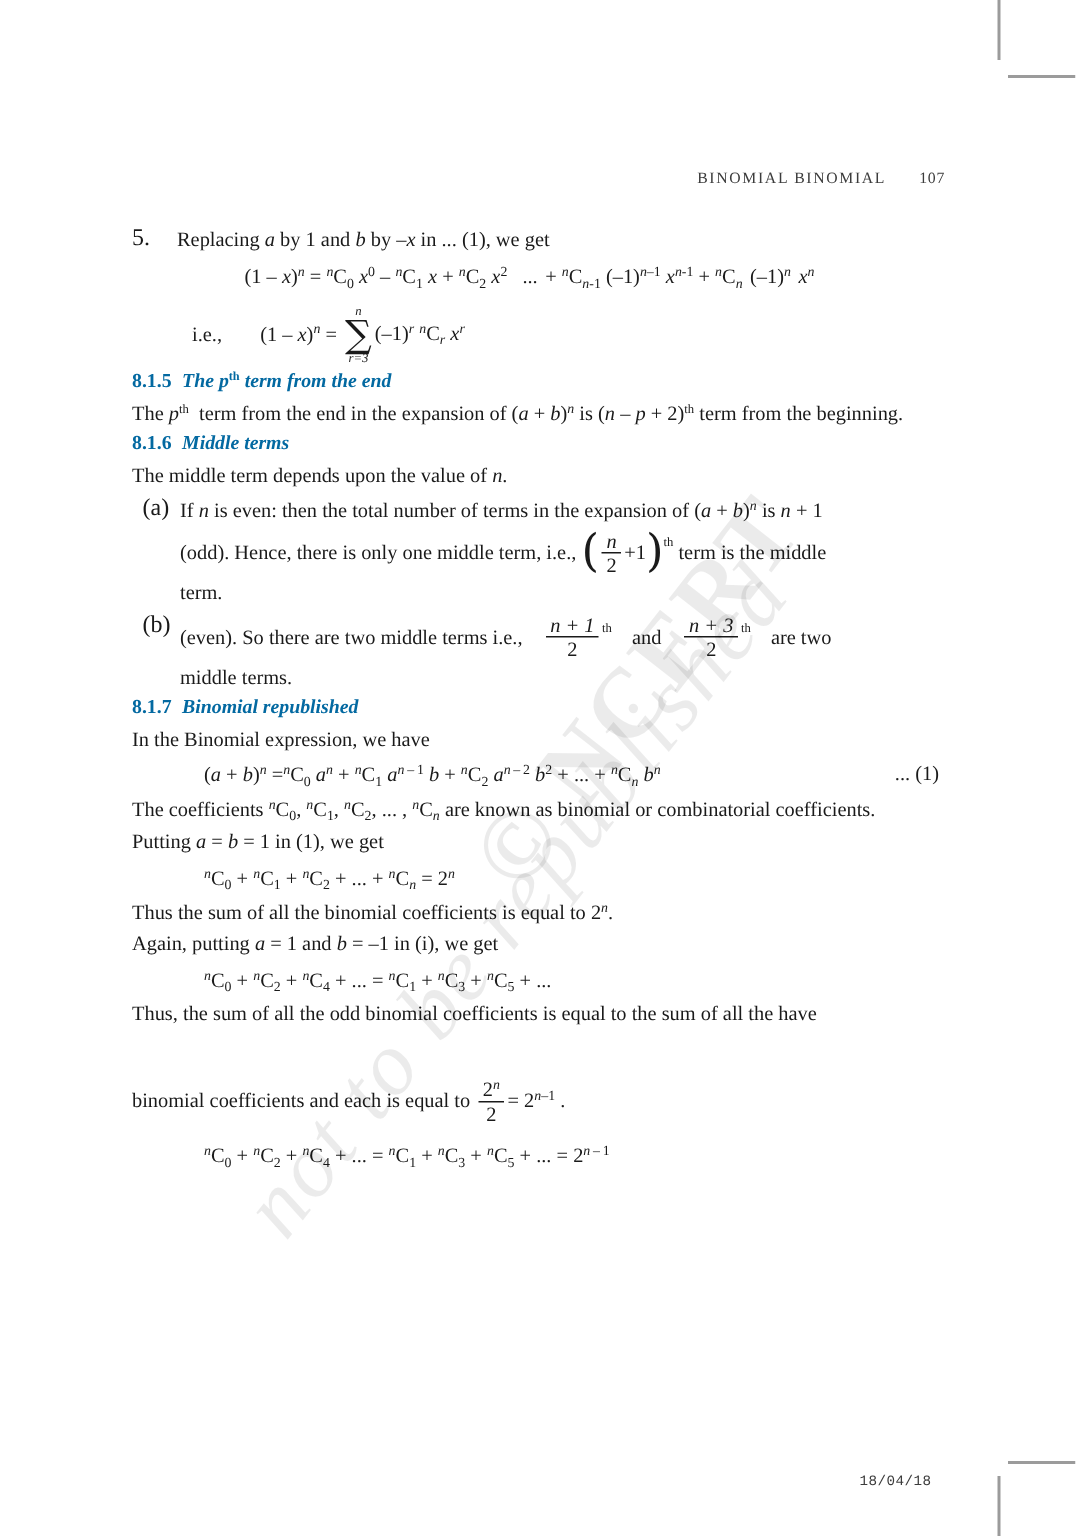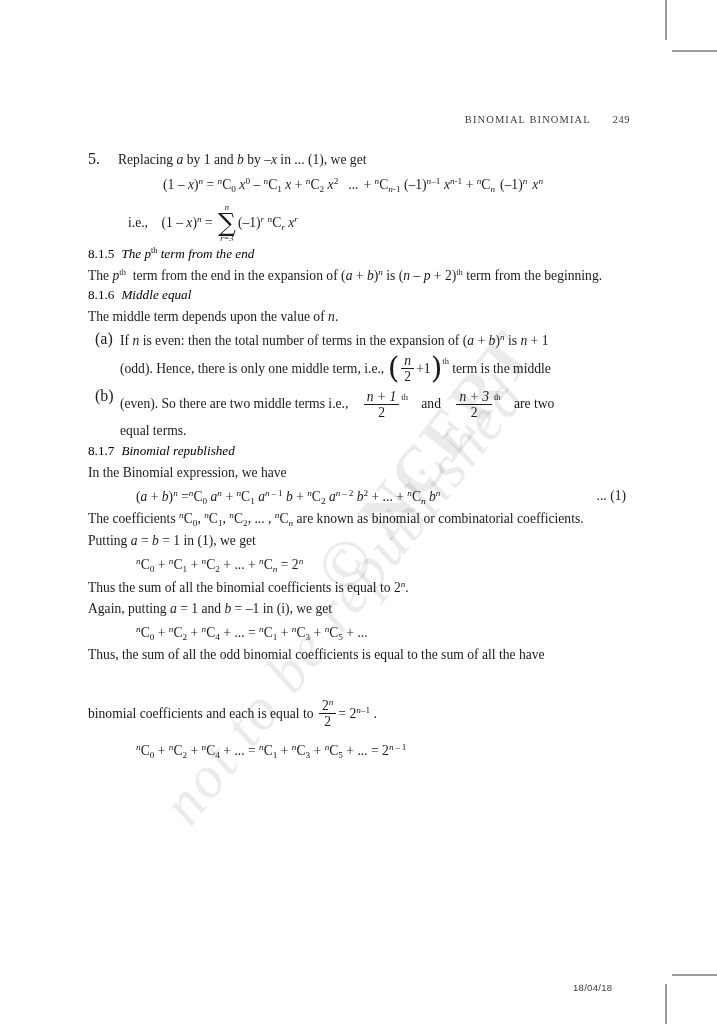--- a/index.html
+++ b/index.html
@@ -75,22 +75,22 @@
     left: 88px;
     top: 150px;
     width: 538px;
     z-index: 2;
   }
 
   .line { font-size: 13.6px; line-height: 1.52; }
   .para { font-size: 13.6px; line-height: 1.55; text-align: justify; }
 
   .hd {
-    color: #000000;
-    font-weight: normal;
+    color: #0369a1;
+    font-weight: bold;
     font-size: 13.2px;
     margin-top: 1px;
     margin-bottom: 3px;
   }
   .hd .num { font-style: normal; }
   .hd .ttl { font-style: italic; margin-left: 7px; }
 
   .numitem { display: flex; }
   .numitem .mk { width: 30px; flex: none; }
   .numitem .bd { flex: 1; }
@@ -156,84 +156,85 @@
   }
 
   .tall-row { line-height: 2.45; }
 
   .rightref { float: right; font-size: 13.6px; }
 
   
   .footer-date {
     position: absolute;
     left: 573px; top: 982px;
-    font-family: Liberation Sans, sans-serif;
+    font-family: Liberation Mono, monospace;
     font-size: 9.5px;
     color: #3c3c3c;
     letter-spacing: 0.3px;
   }
 </style>
 </head>
 <body>
 
 <div class="crop-mark crop-tr-v"></div>
 <div class="crop-mark crop-tr-h"></div>
 <div class="crop-mark crop-br-v"></div>
 <div class="crop-mark crop-br-h"></div>
 
 <div class="watermark-layer">
   <div class="wm wm-1">© NCERT</div>
   <div class="wm wm-2">not to be republished</div>
 </div>
 
 <div class="runhead">
-  <span>BINOMIAL BINOMIAL</span><span class="pg">249</span>
+  <span>BINOMIAL BINOMIAL</span><span class="pg">107</span>
 </div>
 
 <div class="page-body">
 
   <div class="numitem">
     <div class="mk">5.</div>
     <div class="bd line">Replacing <i>a</i> by 1 and <i>b</i> by –<i>x</i> in ... (1), we get</div>
   </div>
 
   <div class="eq ind1">
     (1 – <i>x</i>)<span class="sup">n</span> = <span class="supn" style="font-style:italic">n</span><span class="C">C</span><span class="subn">0</span> <i>x</i><span class="supn">0</span> – <span class="supn" style="font-style:italic">n</span><span class="C">C</span><span class="subn">1</span> <i>x</i> + <span class="supn" style="font-style:italic">n</span><span class="C">C</span><span class="subn">2</span> <i>x</i><span class="supn">2</span><span class="sp2"></span>...<span class="sp"></span>+ <span class="supn" style="font-style:italic">n</span><span class="C">C</span><span class="sub">n</span><span class="subn">-1</span> (–1)<span class="sup">n</span><span class="supn">–1</span> <i>x</i><span class="sup">n</span><span class="supn">-1</span> + <span class="supn" style="font-style:italic">n</span><span class="C">C</span><span class="sub">n</span><span class="sp"></span>(–1)<span class="sup">n</span><span class="sp"></span><i>x</i><span class="sup">n</span>
   </div>
 
   <div class="eq" style="margin-top:11px;">
     <span class="ind2" style="display:inline-block;">i.e.,</span>
-    <span class="sp2"></span><span style="">(1 – <i>x</i>)<span class="sup">n</span> = </span><span class="sigma-wrap"><span class="lim">n</span><span class="sg">∑</span><span class="lim">r=3</span></span>(–1)<span class="sup">r</span> <span class="supn" style="font-style:italic">n</span><span class="C">C</span><span class="sub">r</span> <i>x</i><span class="sup">r</span>
+    <span class="sp2"></span><span style="margin-left:12px;">(1 – <i>x</i>)<span class="sup">n</span> = </span><span class="sigma-wrap"><span class="lim">n</span><span class="sg">∑</span><span class="lim">r=3</span></span>(–1)<span class="sup">r</span> <span class="supn" style="font-style:italic">n</span><span class="C">C</span><span class="sub">r</span> <i>x</i><span class="sup">r</span>
   </div>
 
   <div class="hd">
     <span class="num">8.1.5</span><span class="ttl">The <i>p</i><span class="th">th</span> term from the end</span>
   </div>
   <div class="para">
     The <i>p</i><span class="th">th</span>&nbsp; term from the end in the expansion of (<i>a</i> + <i>b</i>)<span class="sup">n</span> is (<i>n</i> – <i>p</i> + 2)<span class="th">th</span> term from the beginning.
   </div>
 
   <div class="hd">
-    <span class="num">8.1.6</span><span class="ttl">Middle equal</span>
+    <span class="num">8.1.6</span><span class="ttl">Middle terms</span>
   </div>
   <div class="para">The middle term depends upon the value of <i>n</i>.</div>
 
   <div class="lettitem">
     <div class="mk">(a)</div>
     <div class="bd">
       <div class="line">If <i>n</i> is even: then the total number of terms in the expansion of (<i>a</i> + <i>b</i>)<span class="sup">n</span> is <i>n</i> + 1</div>
       <div class="line tall-row">(odd). Hence, there is only one middle term, i.e., <span class="bigparen">(</span><span class="frac"><span class="nu" style="font-style:italic">n</span><span class="de">2</span></span>+1<span class="bigparen">)</span><span class="th" style="vertical-align:1.05em;">th</span> term is the middle</div>
+      <div class="line">term.</div>
     </div>
   </div>
 
   <div class="lettitem">
     <div class="mk">(b)</div>
     <div class="bd">
       <div class="line tall-row">(even). So there are two middle terms i.e., <span class="sp2"></span><span class="frac"><span class="nu" style="font-style:italic">n + 1</span><span class="de">2</span></span><span class="th" style="vertical-align:0.95em;">th</span> <span class="sp2"></span><span>and</span> <span class="sp2"></span><span class="frac"><span class="nu" style="font-style:italic">n + 3</span><span class="de">2</span></span><span class="th" style="vertical-align:0.95em;">th</span> <span class="sp2"></span>are two</div>
-      <div class="line">equal terms.</div>
+      <div class="line">middle terms.</div>
     </div>
   </div>
 
   <div class="hd">
     <span class="num">8.1.7</span><span class="ttl">Binomial republished</span>
   </div>
   <div class="para">In the Binomial expression, we have</div>
 
   <div class="eq">
     <span class="rightref">... (1)</span>

